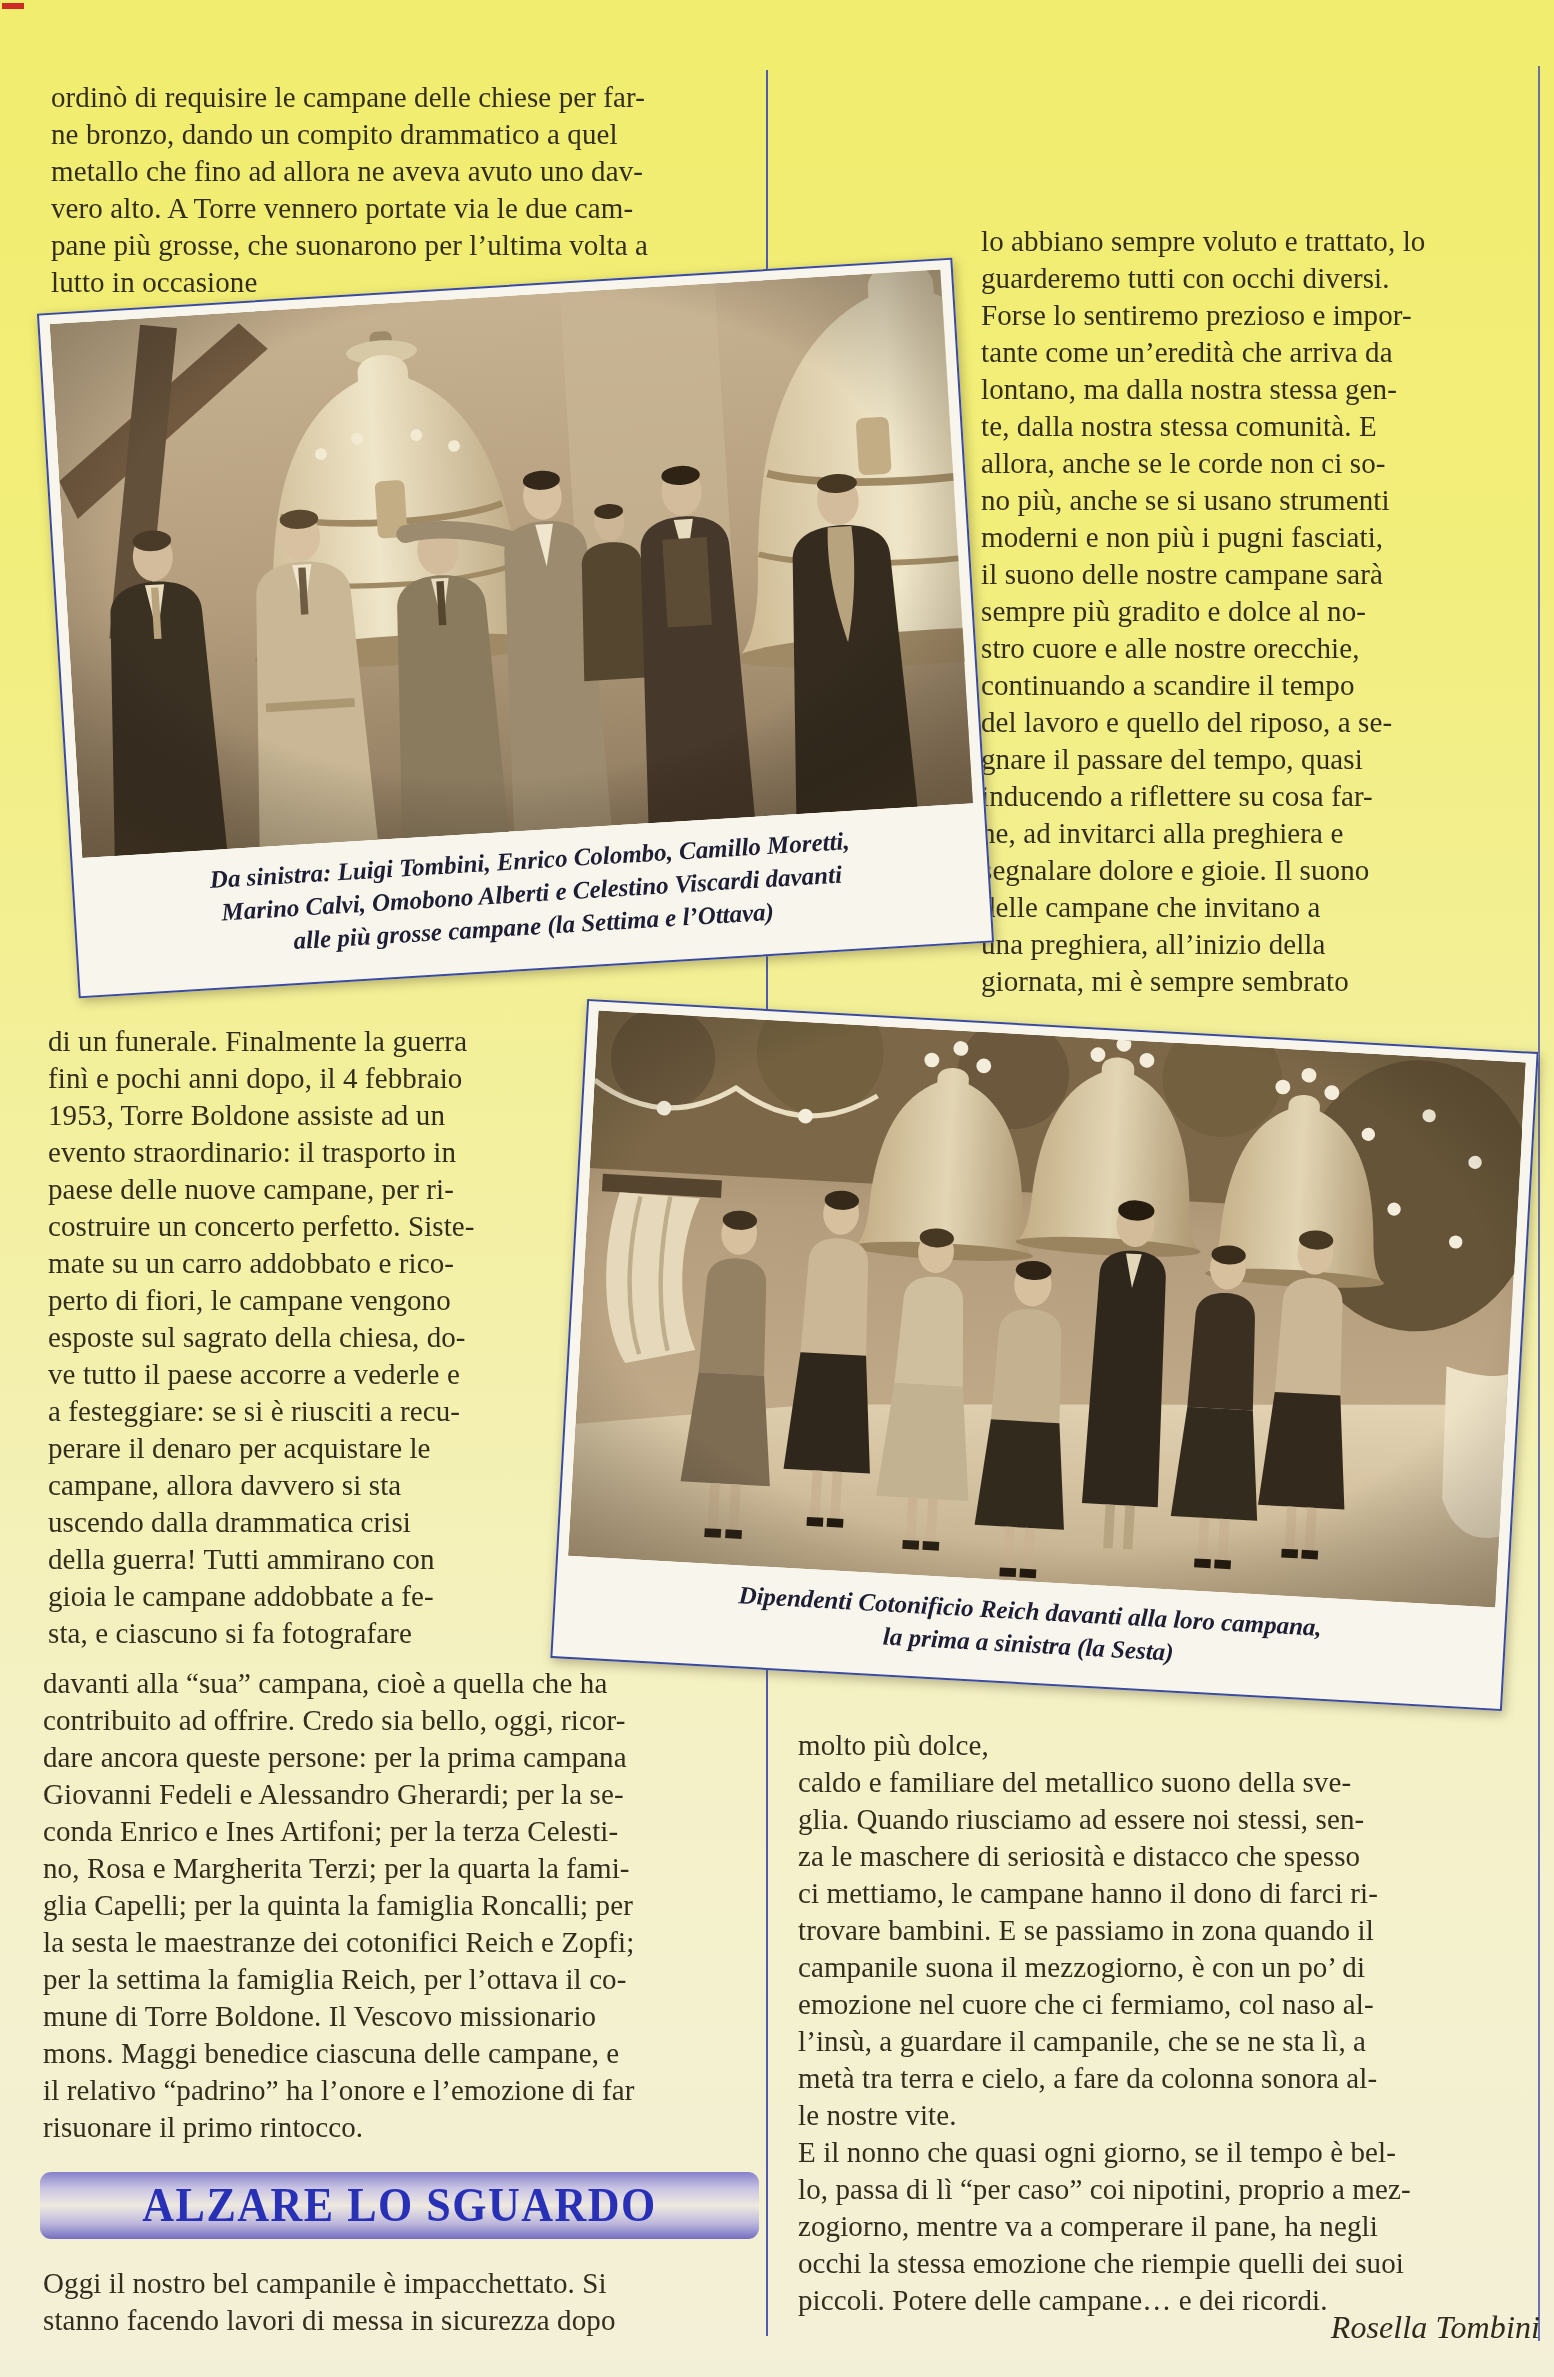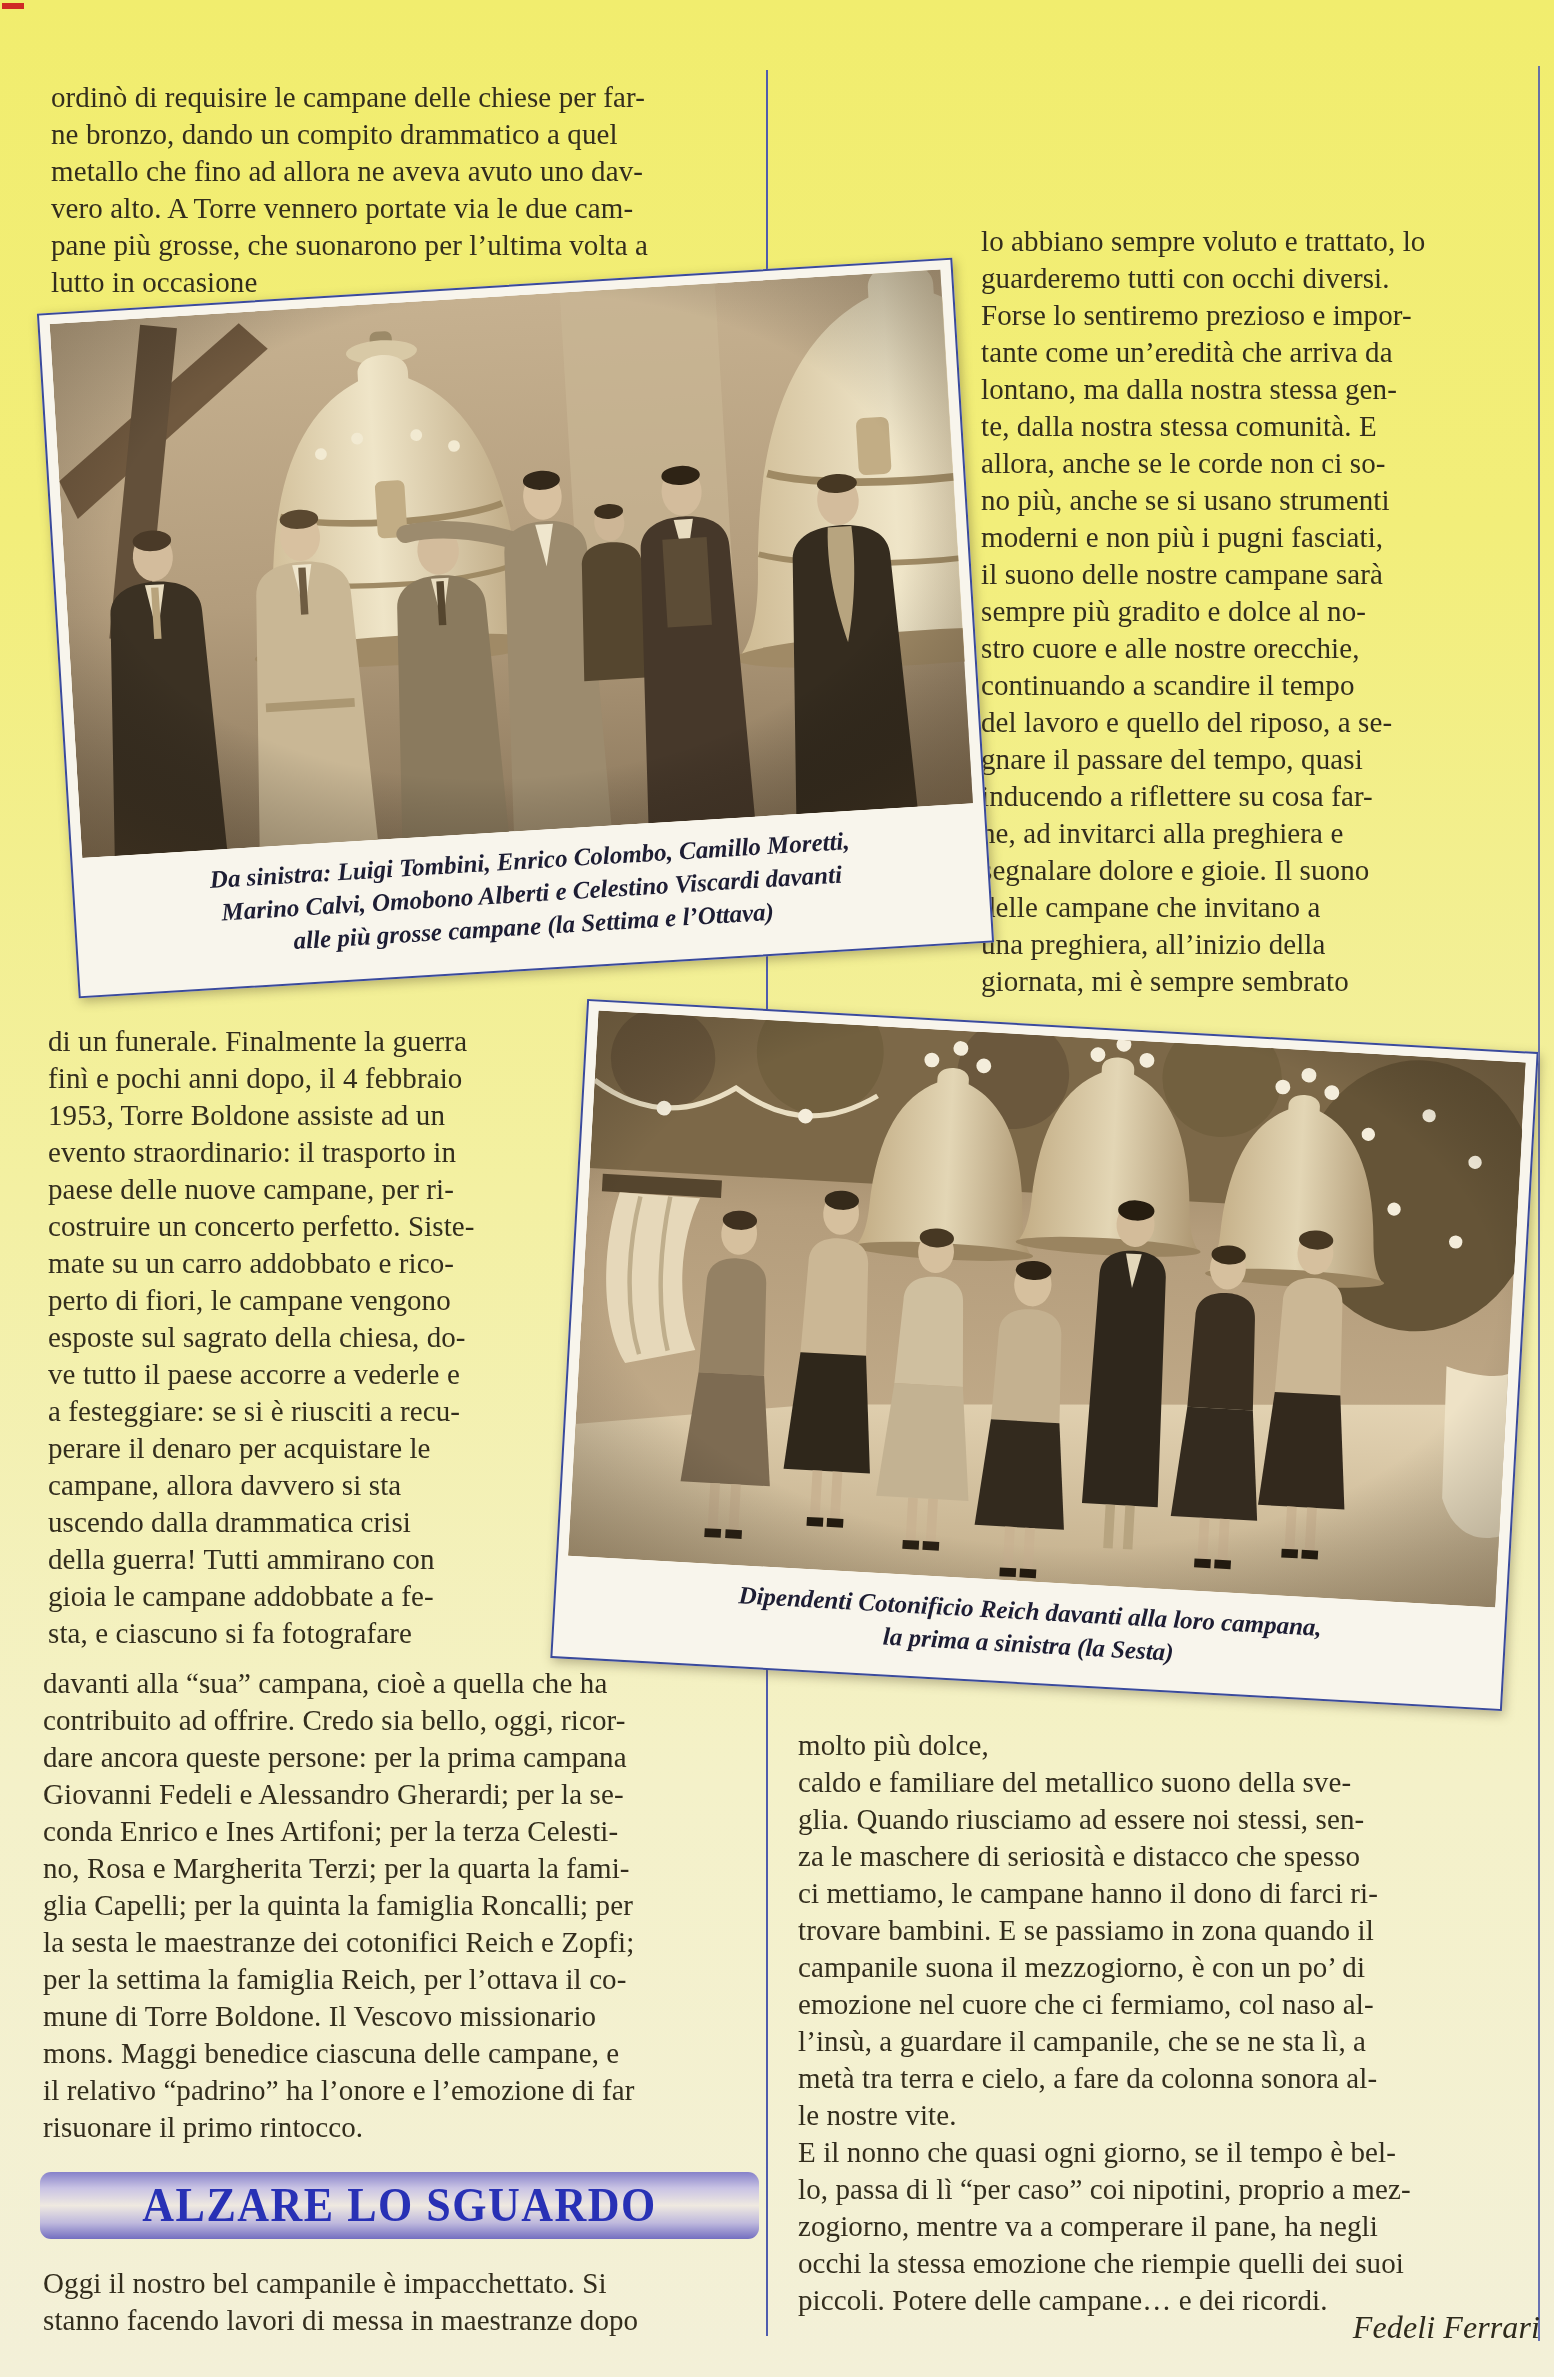--- a/index.html
+++ b/index.html
@@ -388,18 +388,18 @@
     </div>
     <div class="photo-caption">Dipendenti Cotonificio Reich davanti alla loro campana,
 la prima a sinistra (la Sesta)</div>
   </div>
 
   <div id="banner">
     <span>ALZARE LO SGUARDO</span>
   </div>
 
   <div class="body-text" id="lb">Oggi il nostro bel campanile è impacchettato. Si
-stanno facendo lavori di messa in maestranze dopo</div>
-
-  <div class="body-text" id="sig">Fedeli Ferrari</div>
+stanno facendo lavori di messa in sicurezza dopo</div>
+
+  <div class="body-text" id="sig">Rosella Tombini</div>
 
 </div>
 
 
 </body></html>

